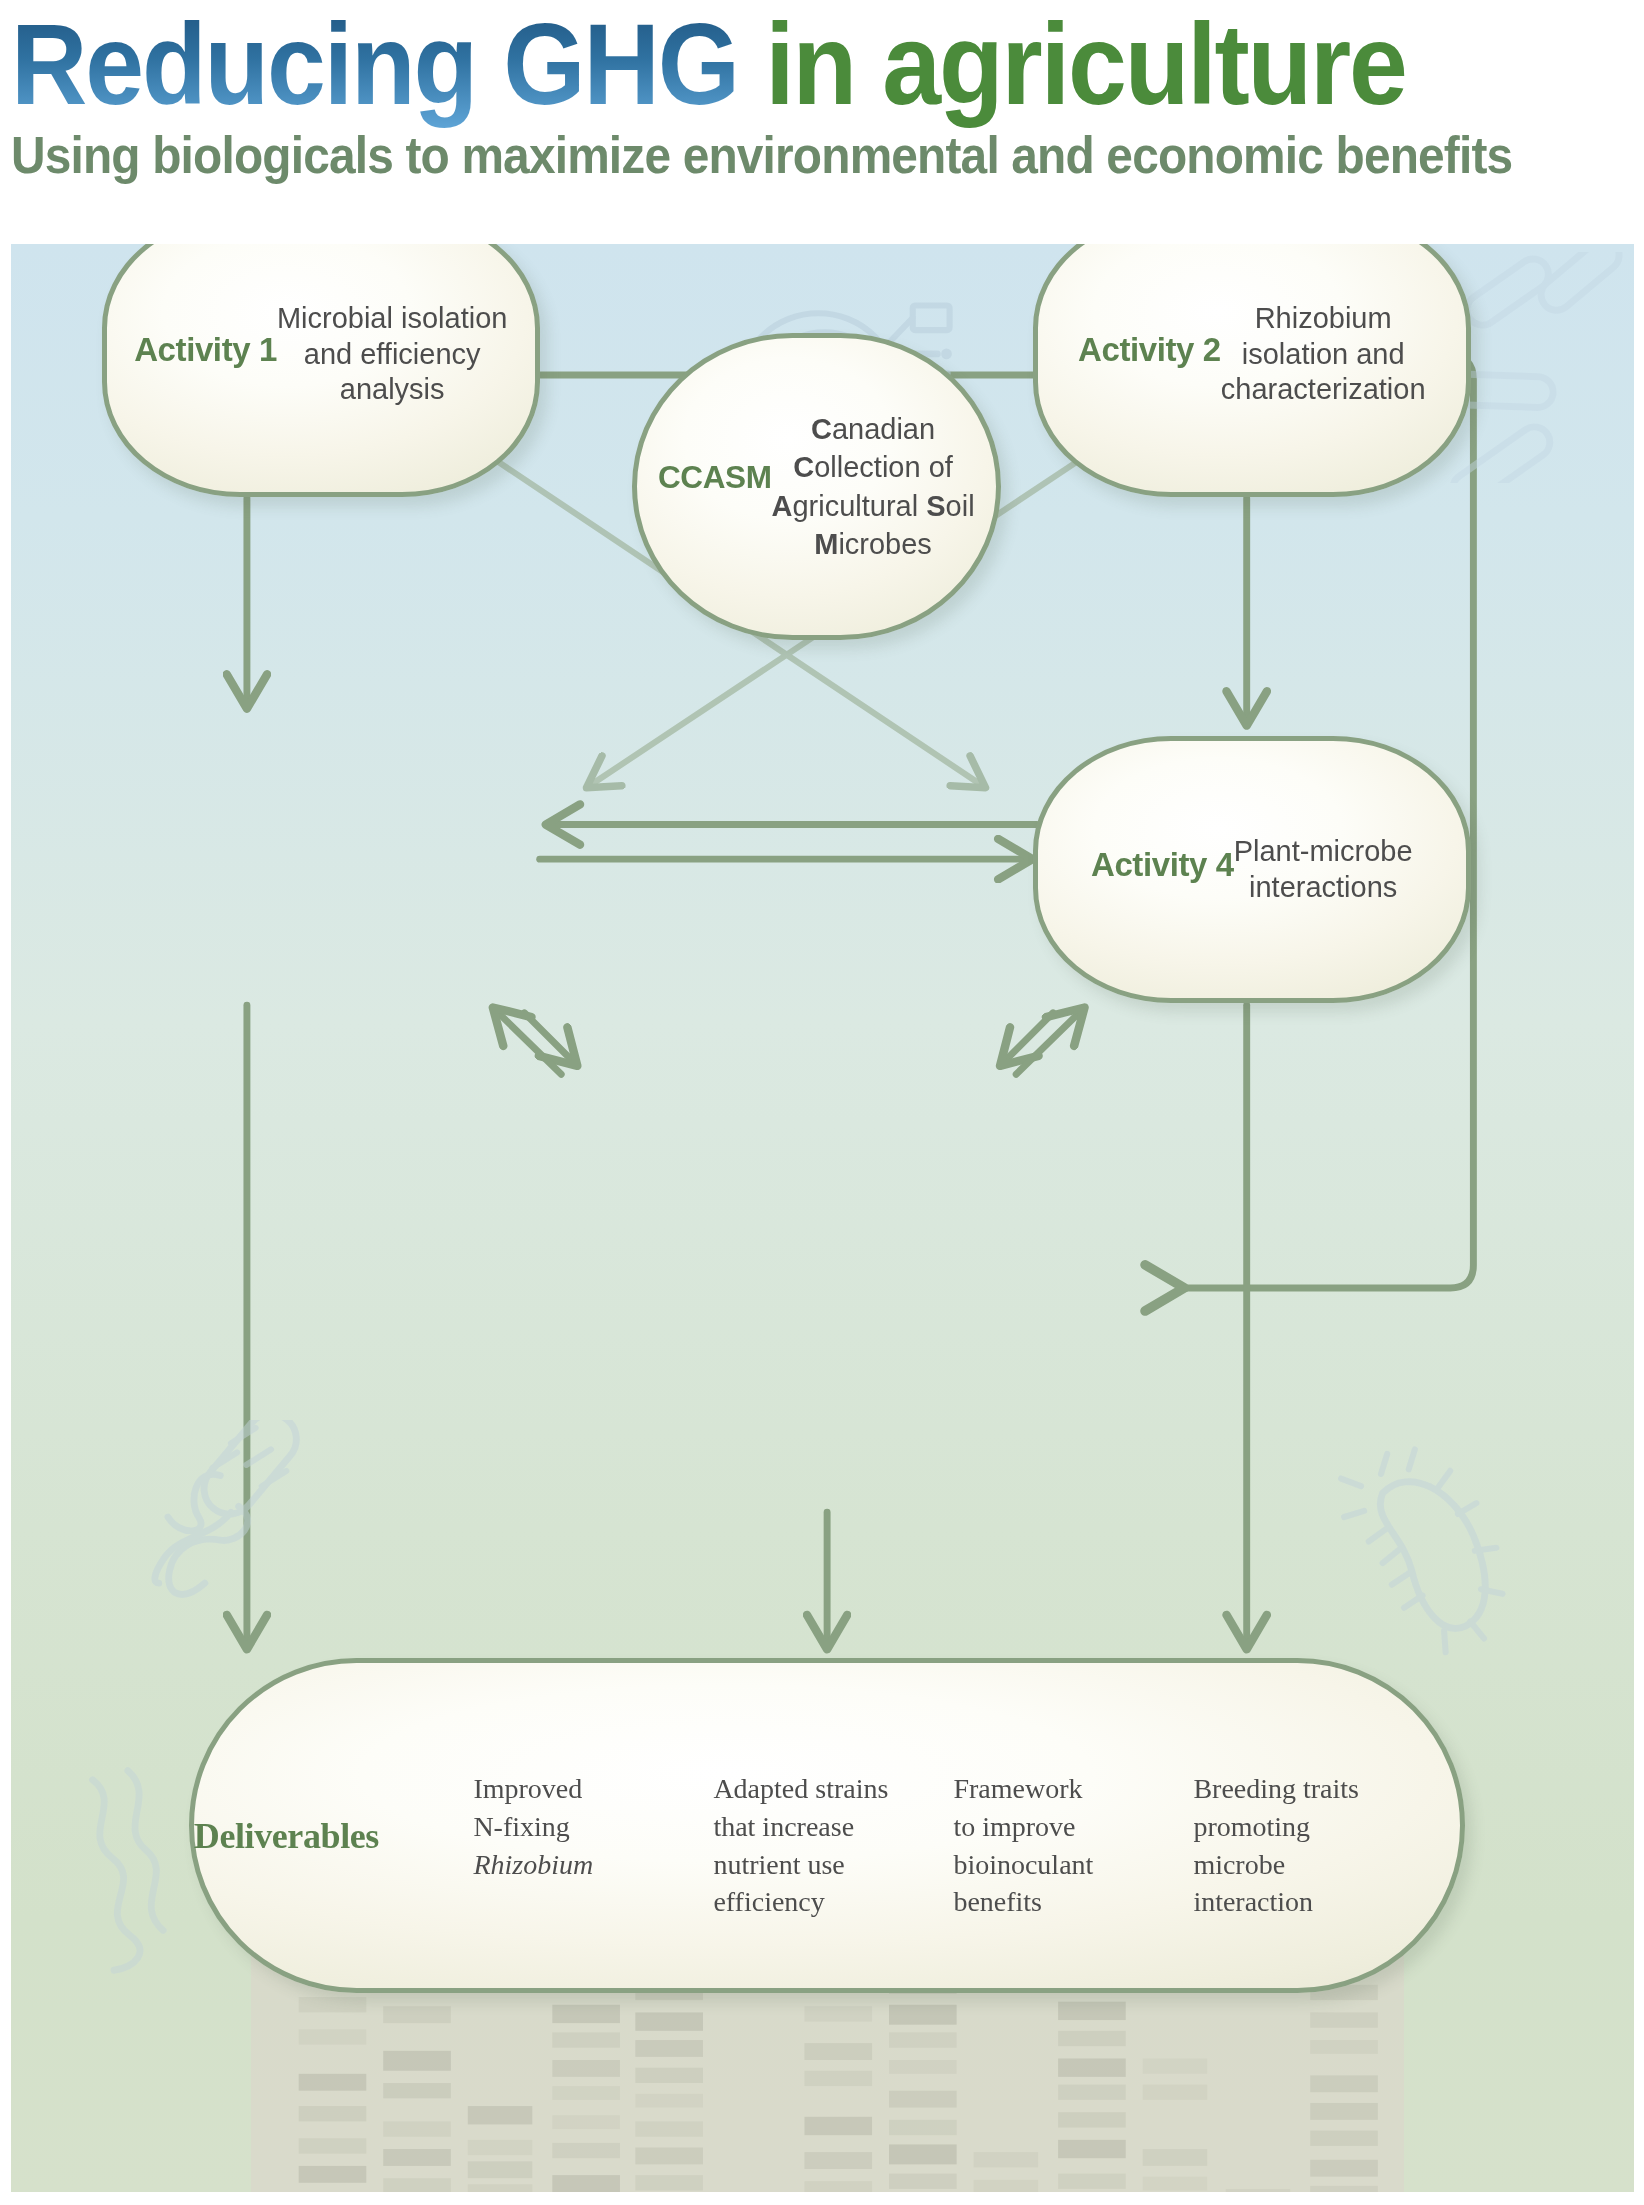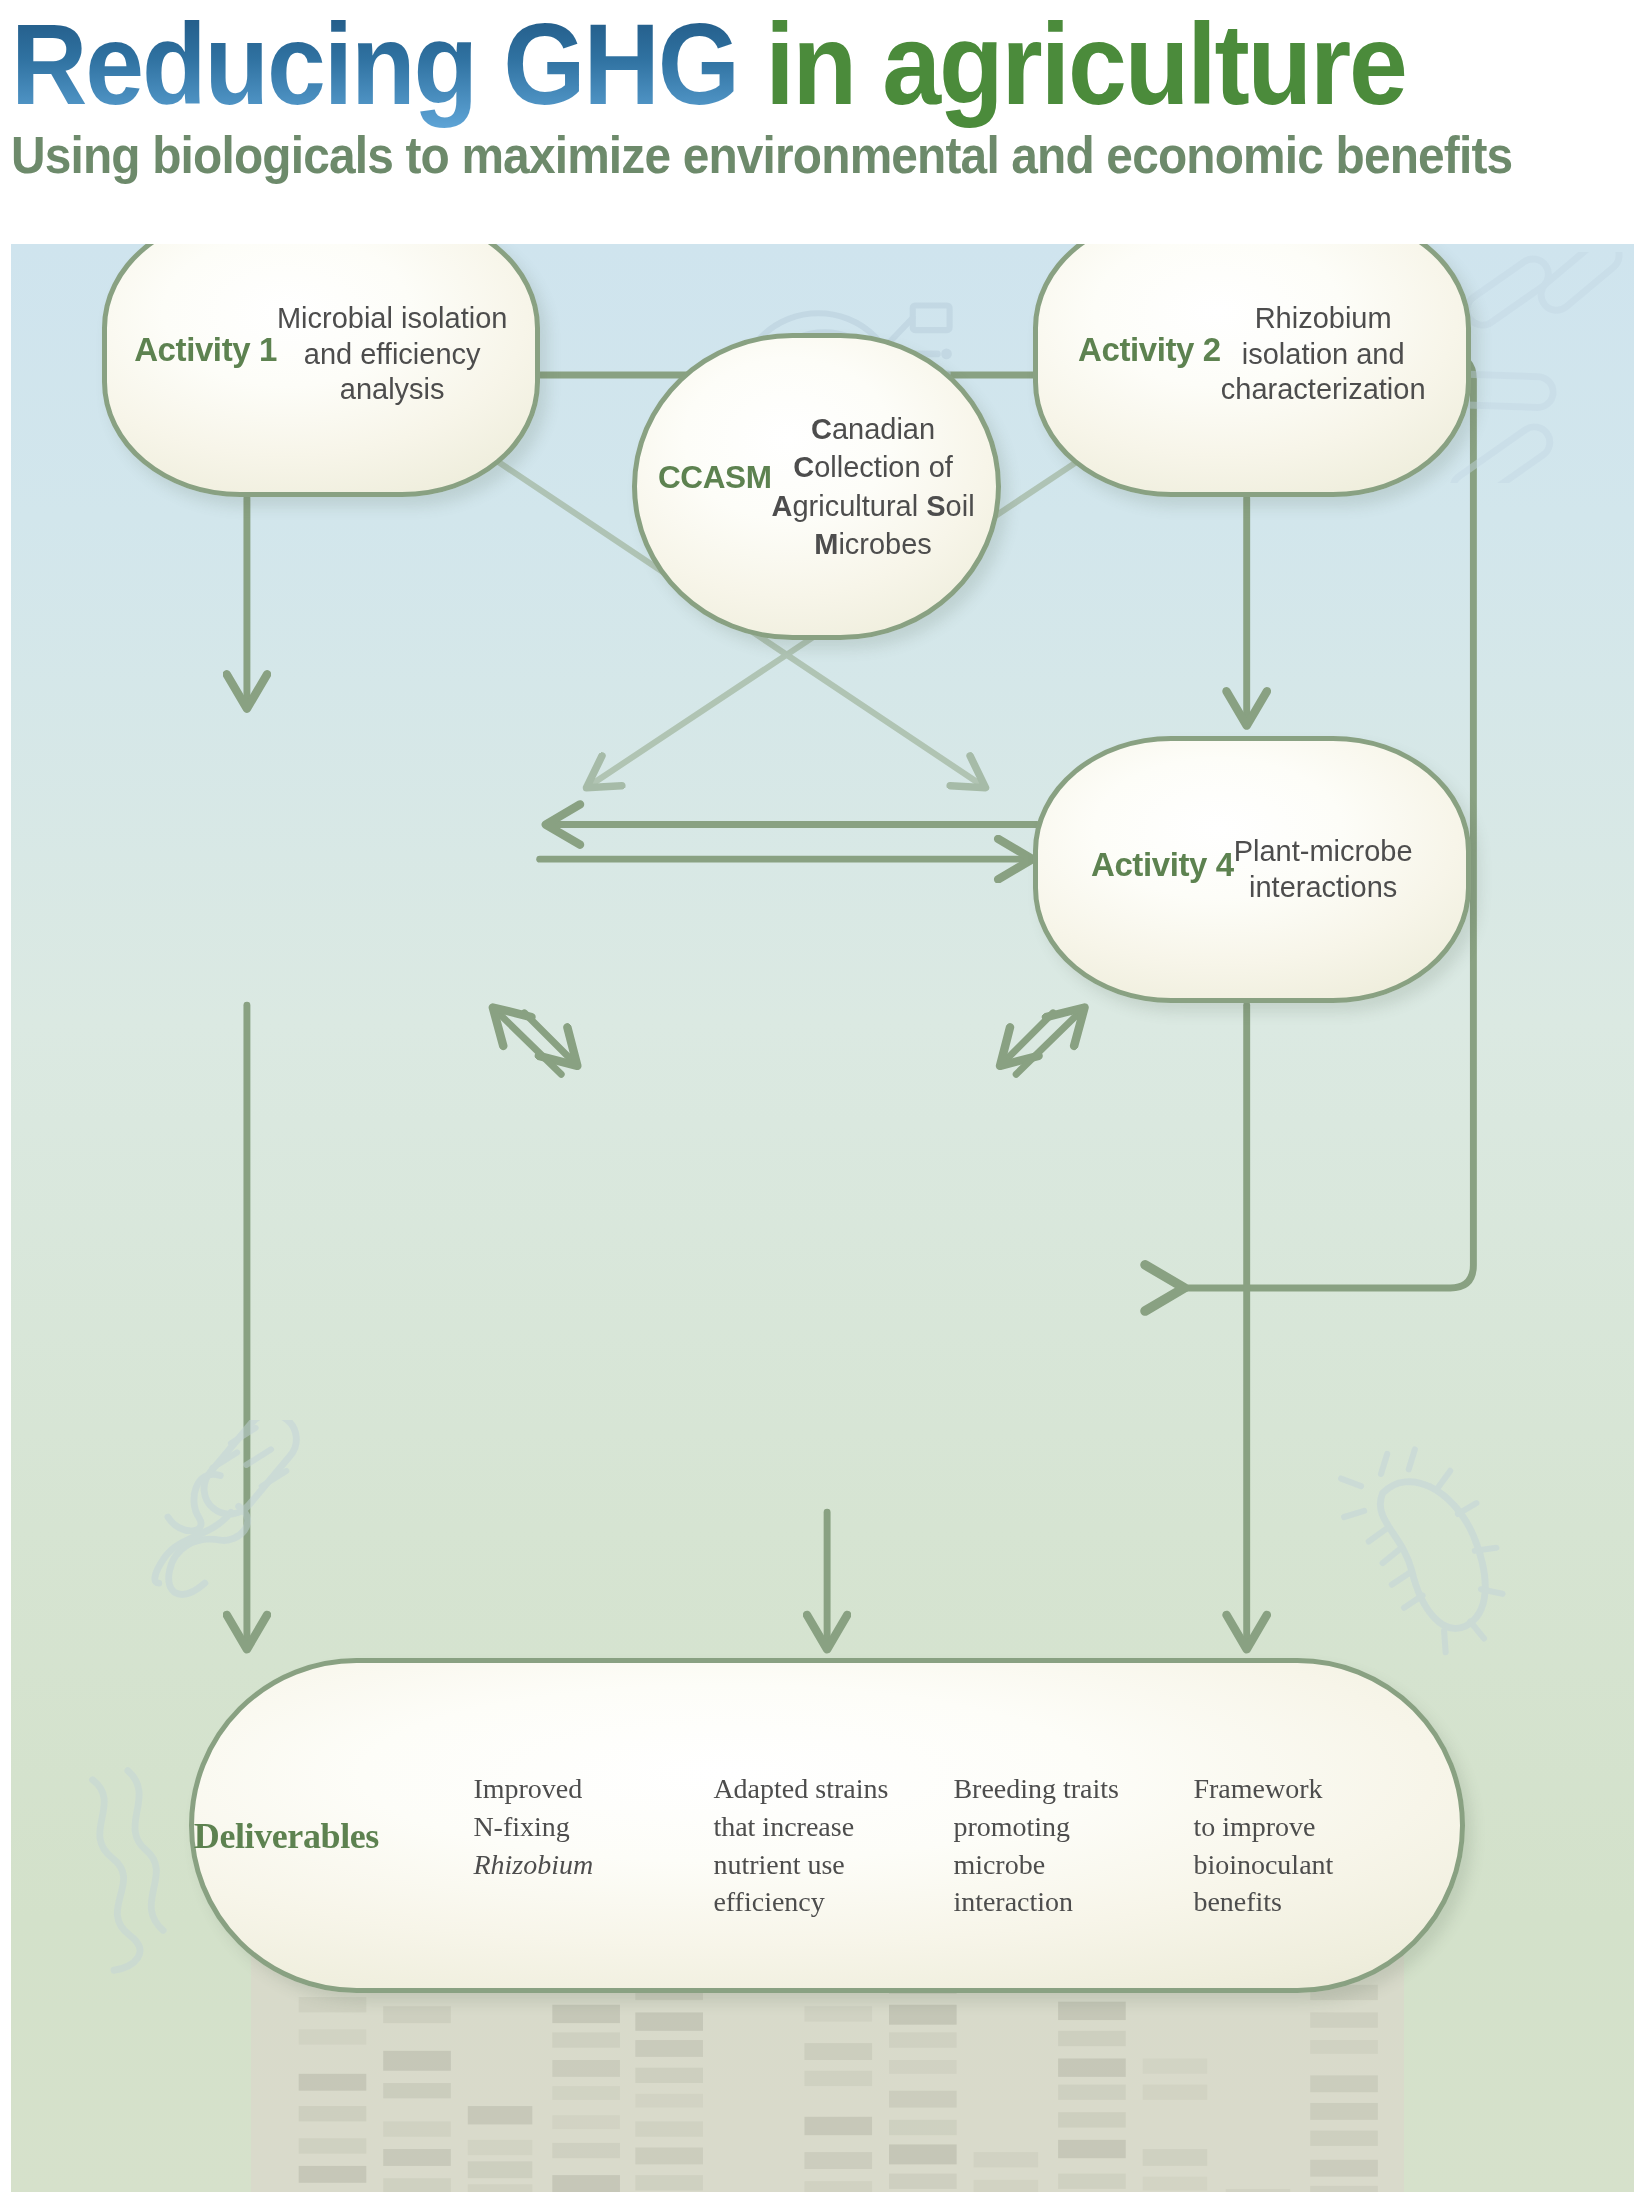--- a/index.html
+++ b/index.html
@@ -417,28 +417,28 @@
         <div>N-fixing</div>
         <div><i>Rhizobium</i></div>
       </div>
       <div class="deliv-col">
         <div>Adapted strains</div>
         <div>that increase</div>
         <div>nutrient use</div>
         <div>efficiency</div>
       </div>
       <div class="deliv-col">
+        <div>Framework</div>
+        <div>to improve</div>
+        <div>bioinoculant</div>
+        <div>benefits</div>
+      </div>
+      <div class="deliv-col">
         <div>Breeding traits</div>
         <div>promoting</div>
         <div>microbe</div>
         <div>interaction</div>
       </div>
-      <div class="deliv-col">
-        <div>Framework</div>
-        <div>to improve</div>
-        <div>bioinoculant</div>
-        <div>benefits</div>
-      </div>
     </div>
   </div>
 
 </div>
 
 
 </body></html>

